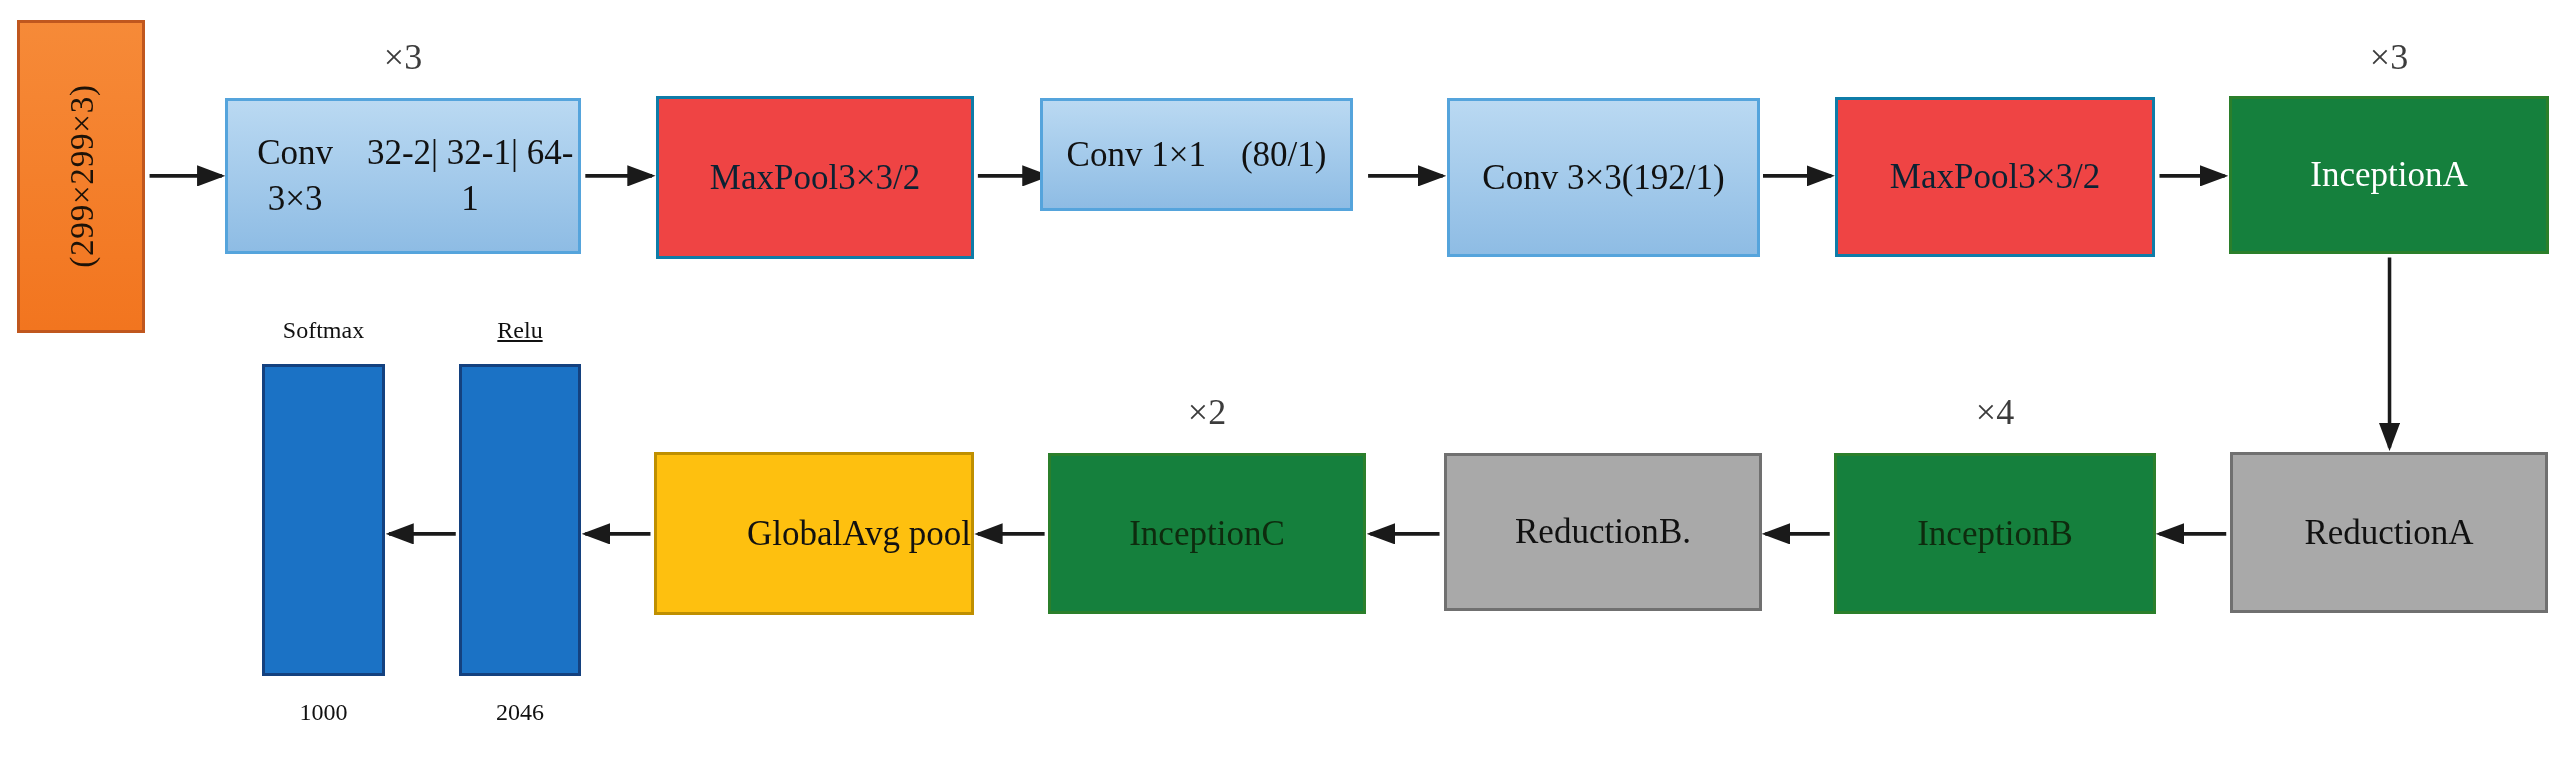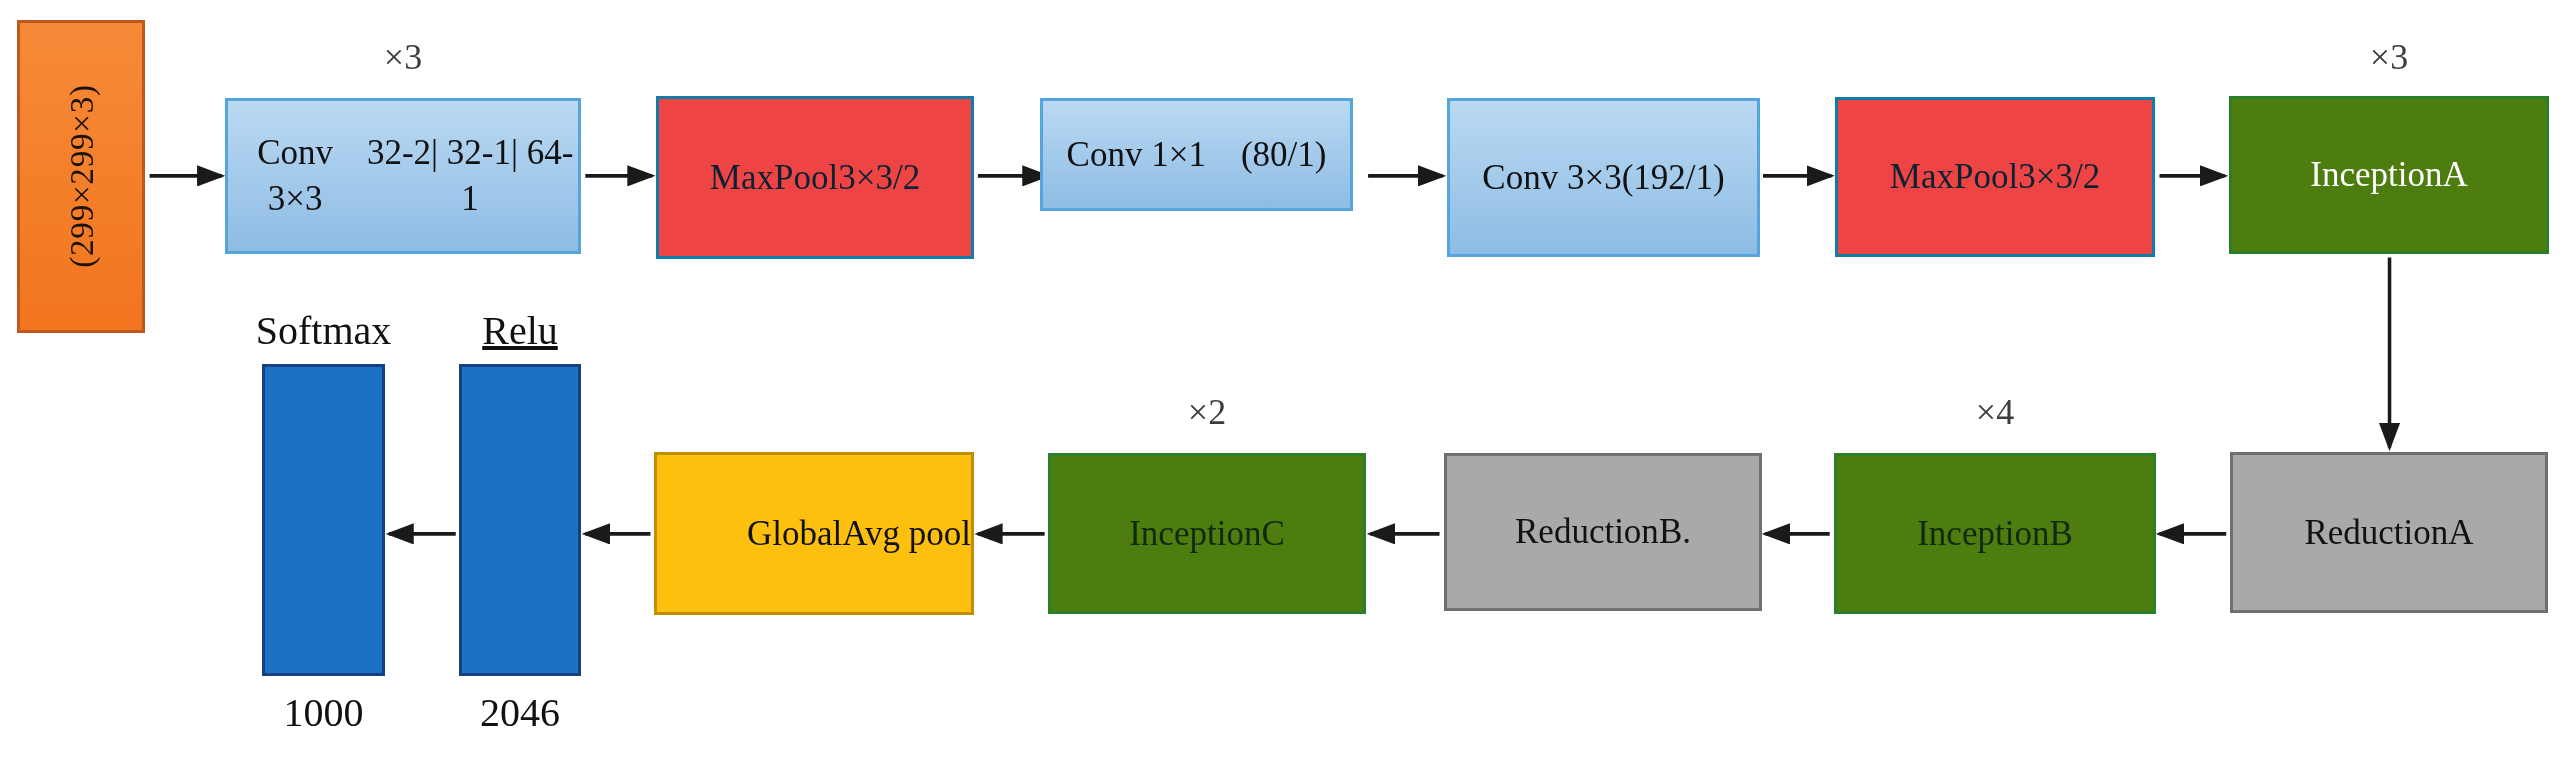--- a/index.html
+++ b/index.html
@@ -42,21 +42,21 @@
   .node.convlight {
     background: linear-gradient(180deg, #BAD9F2 0%, #8EBCE4 100%);
     border: 3.1px solid #55A4DC;
   }
   .node.pool {
     background: #ef4444;
     border: 3.1px solid #0F7CA8;
     color: #0b2233;
   }
   .node.inception {
-    background: #4d7c0f;
+    background: #15803d;
     border: 3.1px solid #2B7F2B;
     color: #0E2B0E;
   }
   .node.inception.whitetext {
     color: #FFFFFF;
   }
   .node.reduction {
     background: #A9A9A9;
     border: 3.9px solid #707070;
     justify-content: center;
@@ -68,21 +68,21 @@
   .bar {
     position: absolute;
     box-sizing: border-box;
     background: #1B72C5;
     border: 3.1px solid #14417F;
     z-index: 2;
   }
   .caption {
     position: absolute;
     text-align: center;
-    font-size: 40px;
+    font-size: 24px;
     line-height: 39px;
     color: #111111;
     z-index: 2;
   }
   .repeat {
     position: absolute;
     text-align: center;
     font-size: 36px;
     line-height: 39px;
     color: #3C3C3C;

